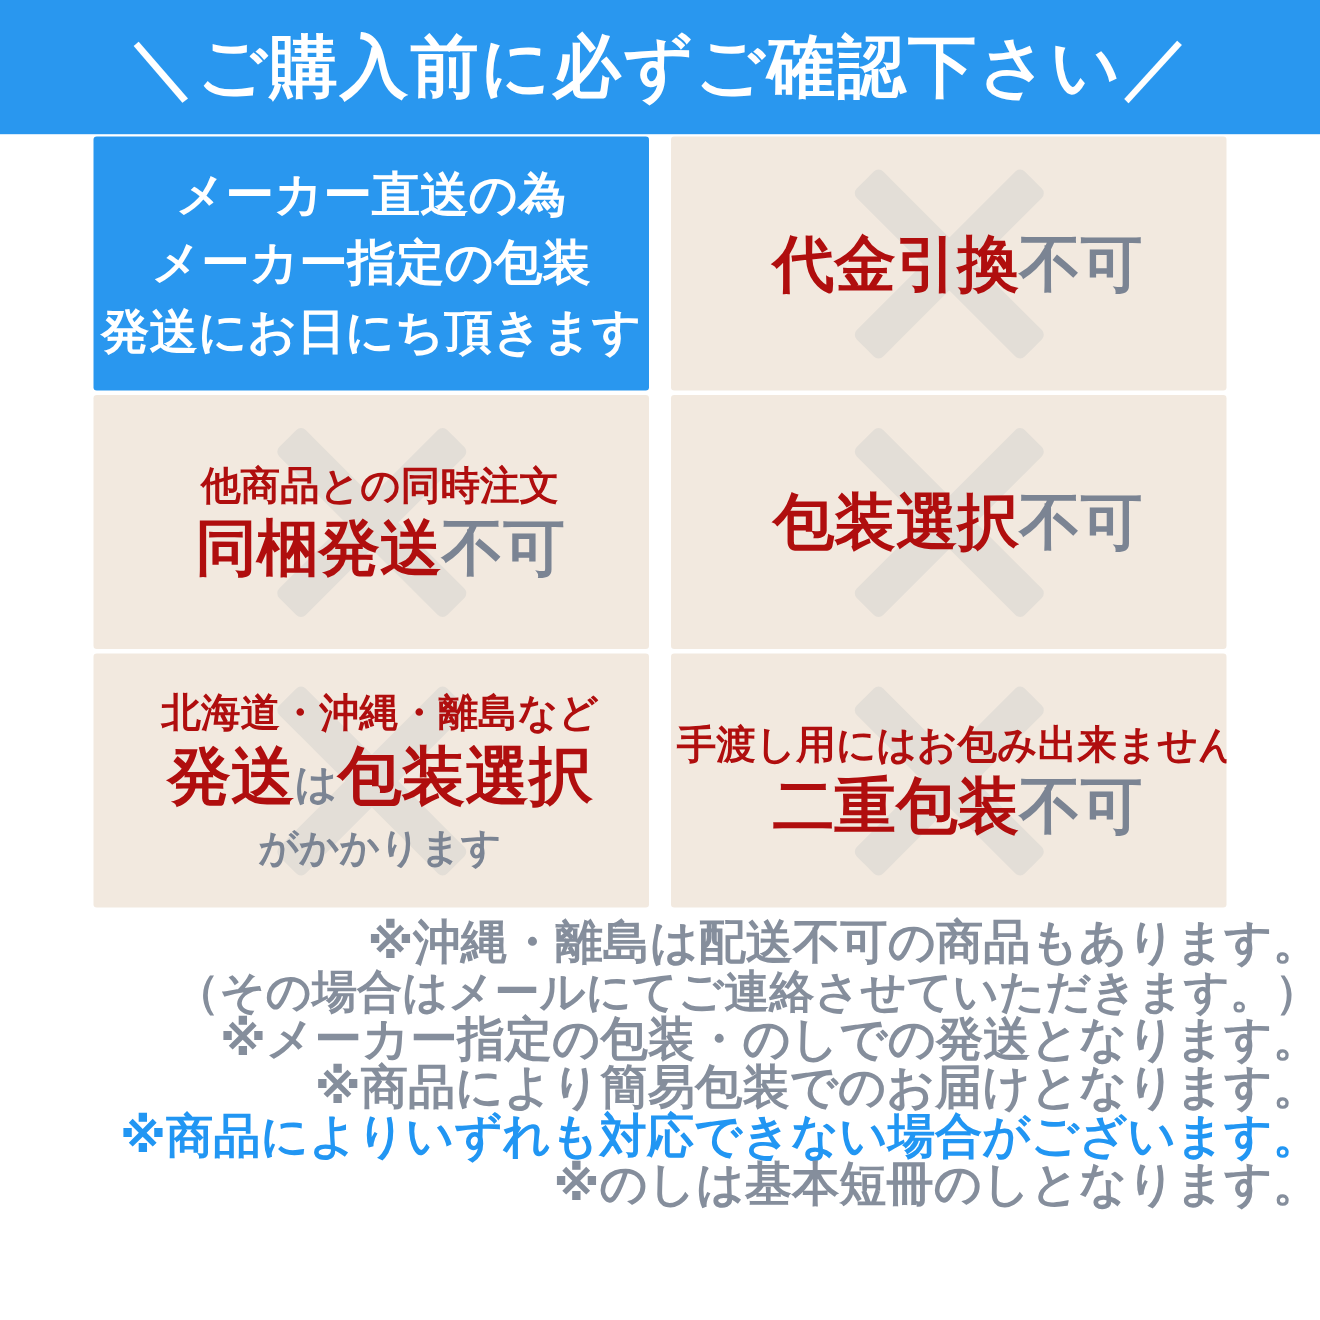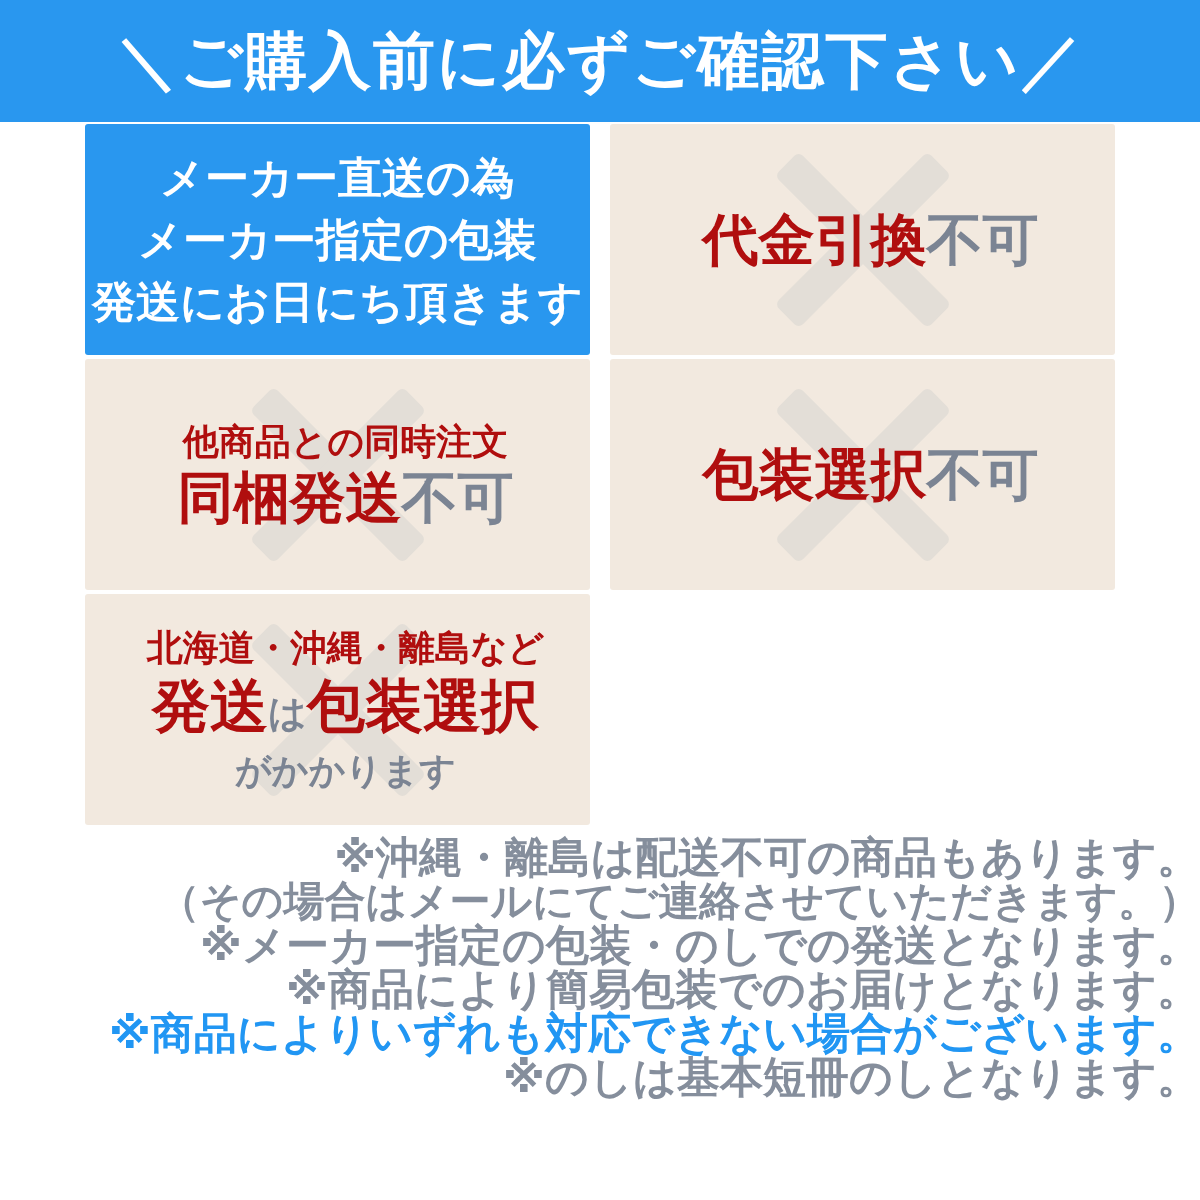--- a/index.html
+++ b/index.html
@@ -121,20 +121,32 @@
       </span>
       <div class="cell-text">
         <div class="sub red">北海道・沖縄・離島など</div>
         <div class="main5">
           <span class="red">発送</span><span class="mid gray">は</span><span class="red">包装選択</span>
         </div>
         <div class="sub gray">がかかります</div>
       </div>
     </div>
 
+    <div class="cell cell-beige">
+      <span class="xmark">
+        <i class="bar bar-a"></i>
+          <i class="bar bar-b"></i>
+      </span>
+      <div class="cell-text">
+        <div class="sub red">手渡し用にはお包み出来ません</div>
+        <div>
+          <span class="big red">二重包装</span><span class="big gray">不可</span>
+        </div>
+      </div>
+    </div>
 
   </div>
 
   <div class="notes">
     <div class="note">※沖縄・離島は配送不可の商品もあります。</div>
     <div class="note note-paren">（その場合はメールにてご連絡させていただきます。）</div>
     <div class="note">※メーカー指定の包装・のしでの発送となります。</div>
     <div class="note">※商品により簡易包装でのお届けとなります。</div>
     <div class="note note-blue">※商品によりいずれも対応できない場合がございます。</div>
     <div class="note">※のしは基本短冊のしとなります。</div>

